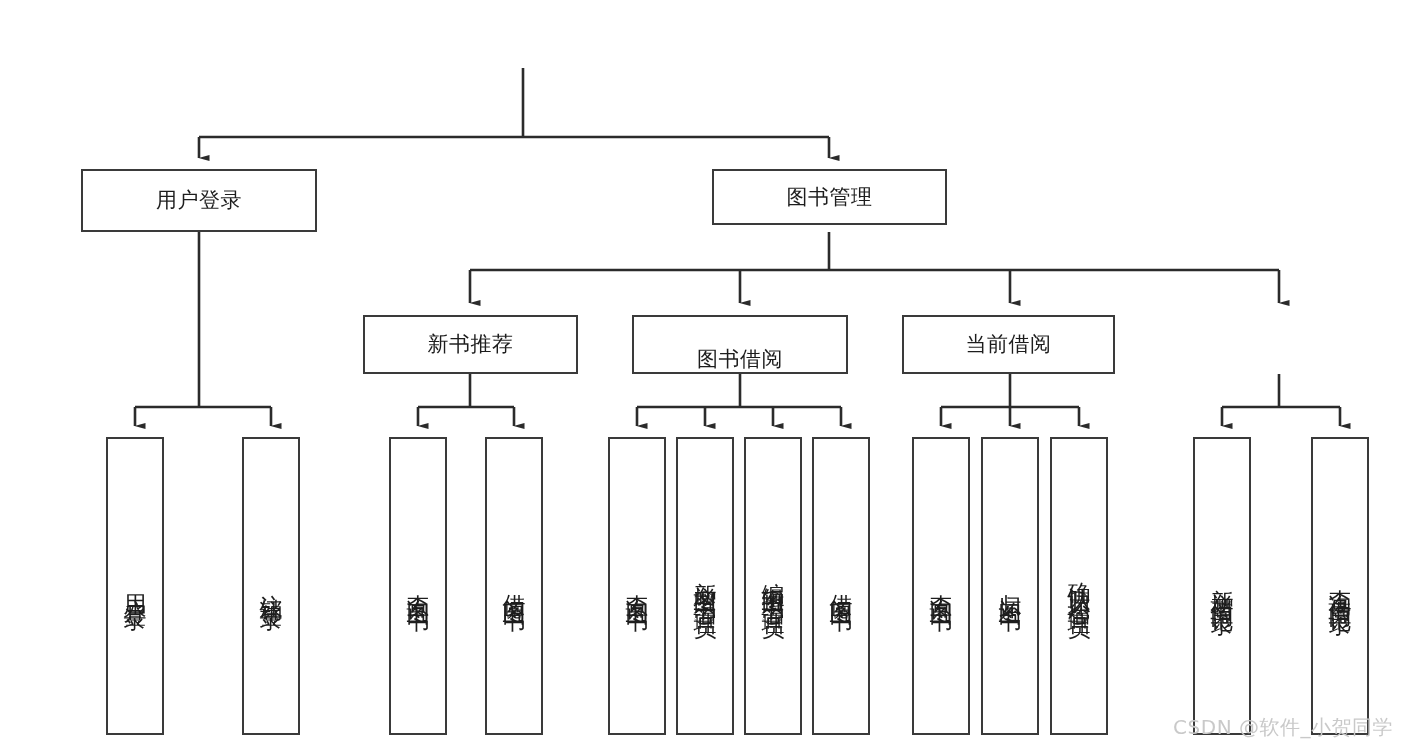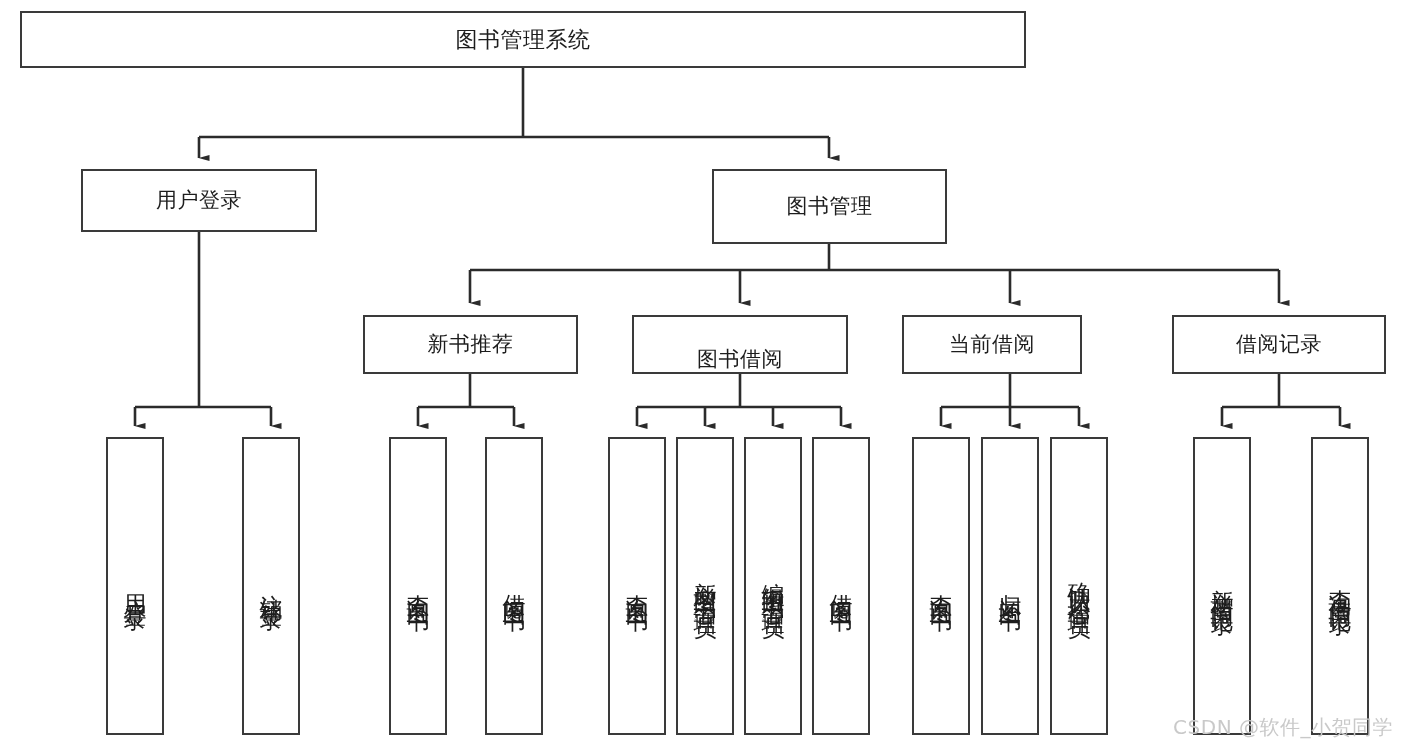--- a/index.html
+++ b/index.html
@@ -114,42 +114,36 @@
       <path d="M1010,407 L1010,426" marker-end="url(#arrow)"></path>
       <path d="M1079,407 L1079,426" marker-end="url(#arrow)"></path>
 
       <path d="M1279,374 L1279,407"></path>
       <path d="M1222,407 L1340,407"></path>
       <path d="M1222,407 L1222,426" marker-end="url(#arrow)"></path>
       <path d="M1340,407 L1340,426" marker-end="url(#arrow)"></path>
     </g>
   </svg>
 
-  <div class="node h root" style="left:20px;top:11px;width:1006px;height:57px;">
-    <span class="lbl">图书管理系统</span>
-  </div>
 
   <div class="node h" style="left:81px;top:169px;width:236px;height:63px;">
     <span class="lbl">用户登录</span>
   </div>
-  <div class="node h" style="left:712px;top:169px;width:235px;height:75px;">
+  <div class="node h" style="left:712px;top:169px;width:235px;height:56px;">
     <span class="lbl">图书管理</span>
   </div>
 
   <div class="node h" style="left:363px;top:315px;width:215px;height:59px;text-align:right;">
     <span class="lbl">新书推荐</span>
   </div>
   <div class="node h" style="left:632px;top:315px;width:216px;height:59px;align-items:flex-end;">
     <span class="lbl">图书借阅</span>
   </div>
-  <div class="node h" style="left:902px;top:315px;width:180px;height:59px;">
+  <div class="node h" style="left:902px;top:315px;width:213px;height:59px;">
     <span class="lbl">当前借阅</span>
-  </div>
-  <div class="node h" style="left:1172px;top:315px;width:214px;height:59px;">
-    <span class="lbl">借阅记录</span>
   </div>
 
   <div class="node v" style="left:106px;top:437px;width:58px;height:298px;">
     <span class="lbl">用户登录</span>
   </div>
   <div class="node v" style="left:242px;top:437px;width:58px;height:298px;">
     <span class="lbl">注销登录</span>
   </div>
 
   <div class="node v" style="left:389px;top:437px;width:58px;height:298px;">

